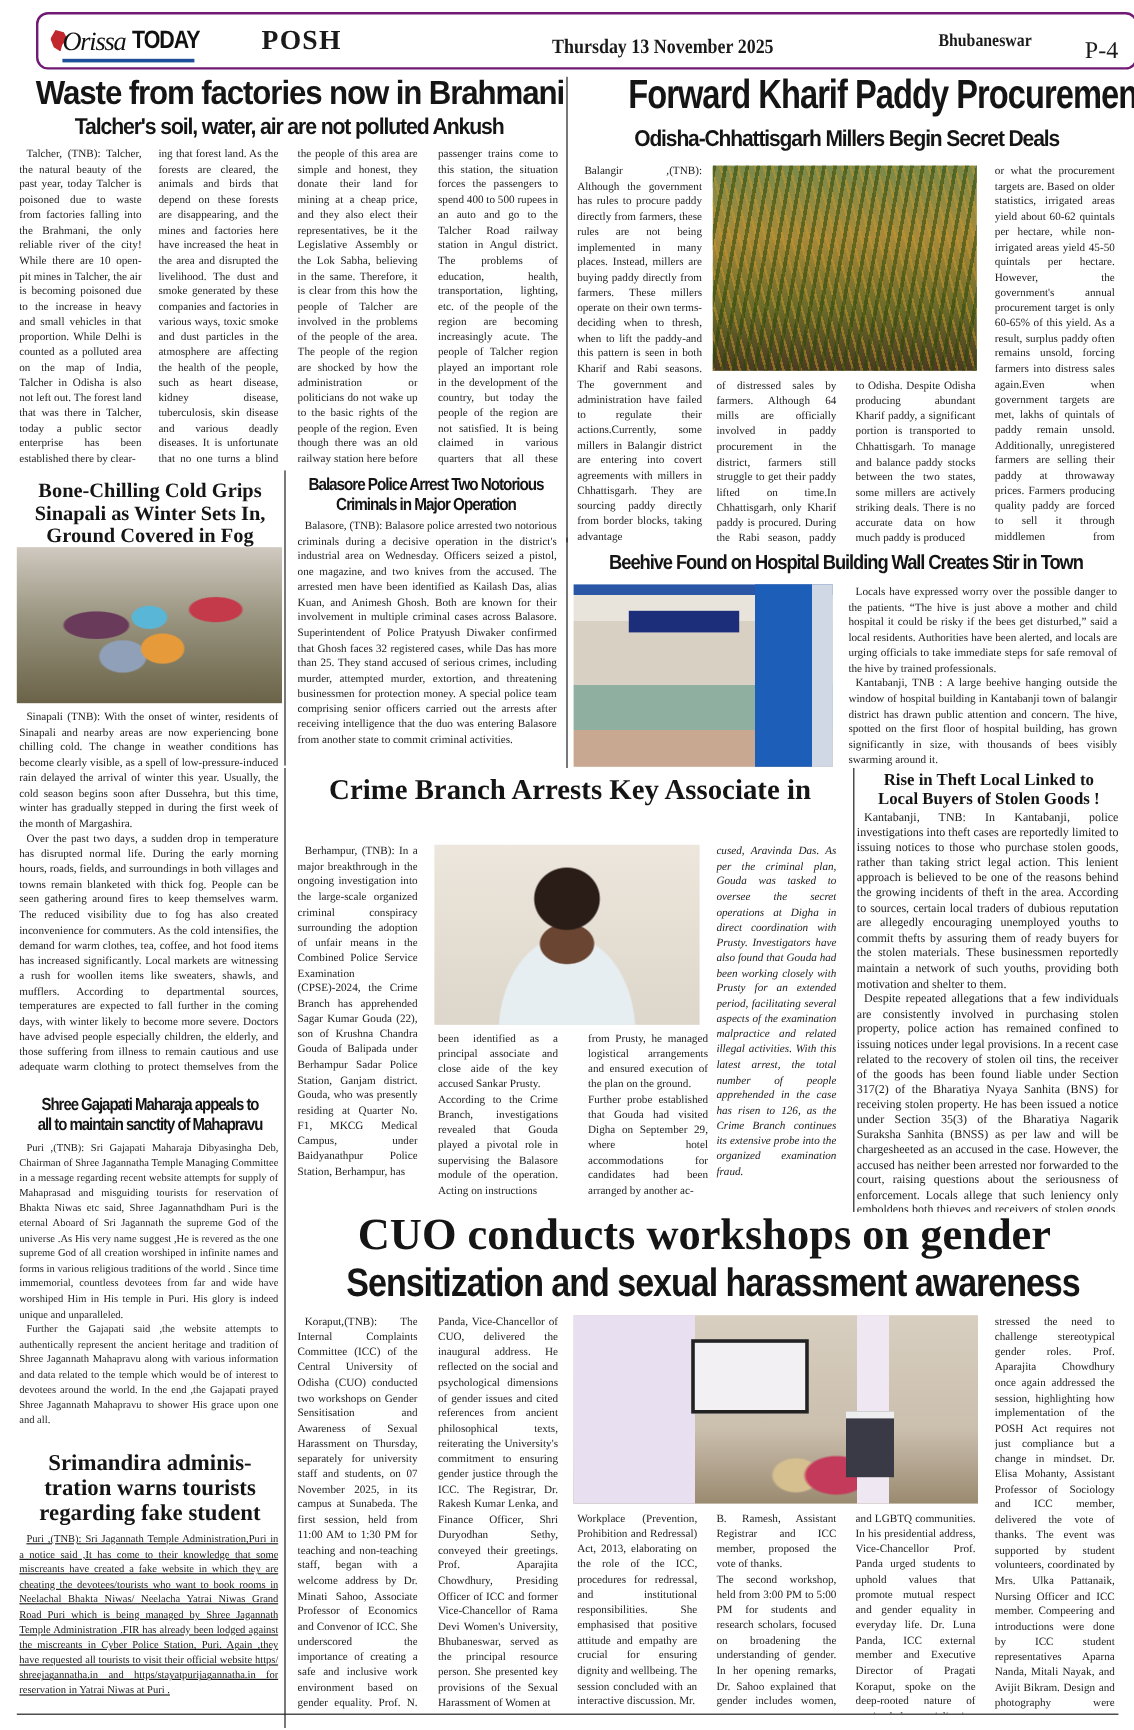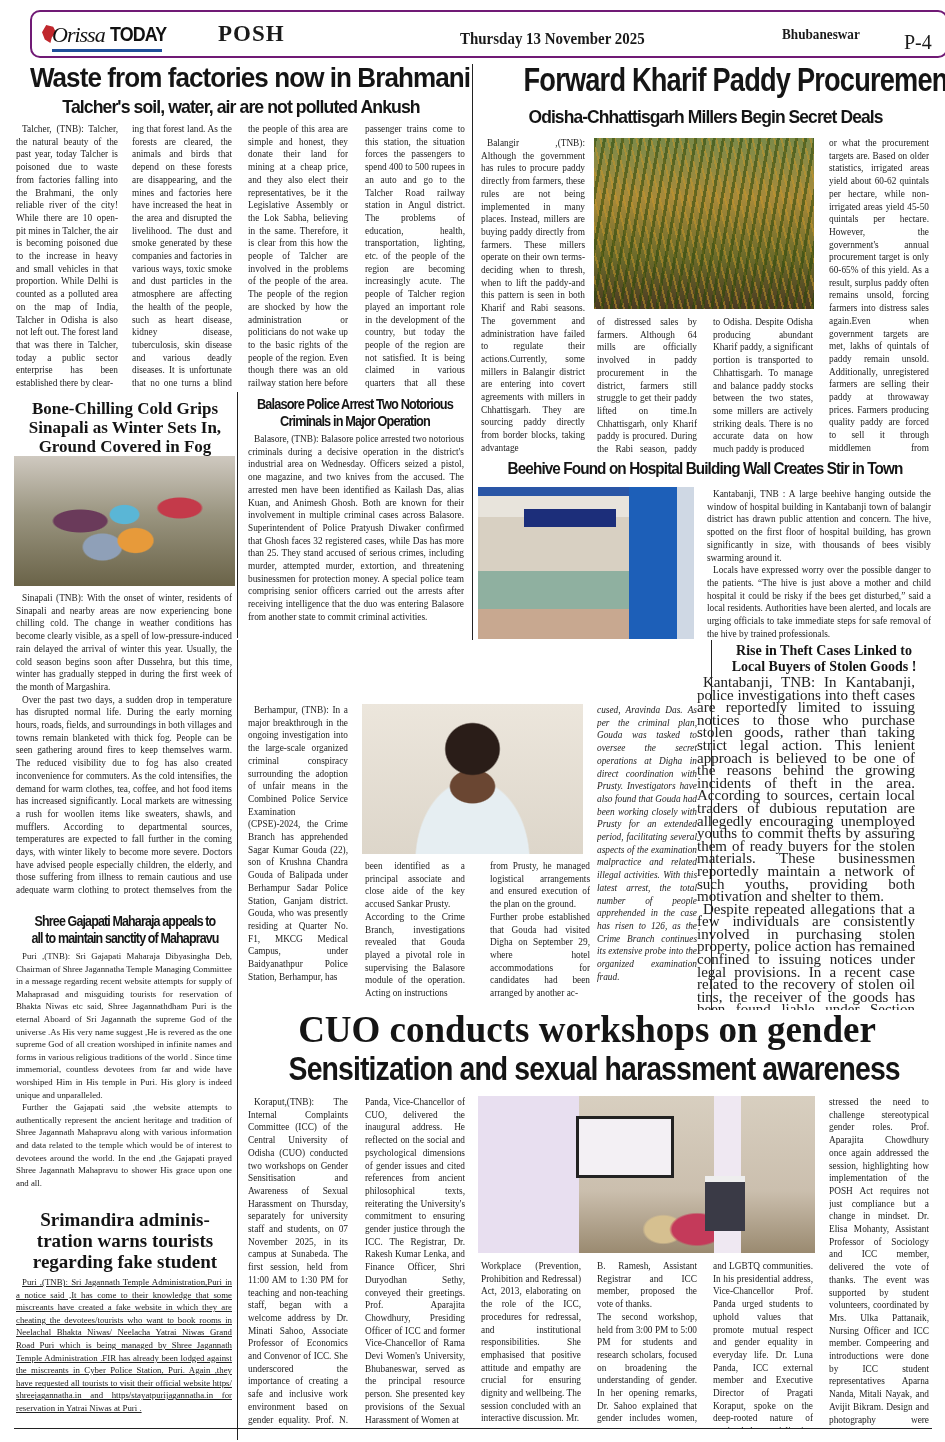--- a/index.html
+++ b/index.html
@@ -147,47 +147,48 @@
       <p>Balasore, (TNB): Balasore police arrested two notorious criminals during a decisive operation in the district's industrial area on Wednesday. Officers seized a pistol, one magazine, and two knives from the accused.  The arrested men have been identified as Kailash Das, alias Kuan, and Animesh Ghosh. Both are known for their involvement in multiple criminal cases across Balasore. Superintendent of Police Pratyush Diwaker confirmed that Ghosh faces 32 registered cases, while Das has more than 25. They stand accused of serious crimes, including murder, attempted murder, extortion, and threatening businessmen for protection money.  A special police team comprising senior officers carried out the arrests after receiving intelligence that the duo was entering Balasore from another state to commit criminal activities.</p>
     </div>
 </article>
 
 <article>
   <h2 class="abs hl cond" style="left:476px; top:459px; width:458px; font-size:17px; transform:scaleX(0.9);">Beehive Found on Hospital Building Wall Creates Stir in Town</h2>
   <div class="abs photo hospital" style="left:478px; top:487px; width:216px; height:152px;">
       <span class="sign"></span>
     </div>
   <div class="abs body" style="left:707px; top:488px; width:224px; height:152px;">
+    <p>Locals have expressed worry over the possible danger to the patients. “The hive is just above a mother and child hospital it could be risky if the bees get disturbed,” said a local residents.  Authorities have been alerted, and locals are urging officials to take immediate steps for safe removal of the hive by trained professionals.</p>
     <p>Kantabanji, TNB : A large beehive hanging outside the window of hospital building in Kantabanji town of balangir district has drawn public attention and concern. The hive, spotted on the first floor of hospital building, has grown significantly in size, with thousands of bees visibly swarming around it.</p>
-    <p>Locals have expressed worry over the possible danger to the patients. “The hive is just above a mother and child hospital it could be risky if the bees get disturbed,” said a local residents.  Authorities have been alerted, and locals are urging officials to take immediate steps for safe removal of the hive by trained professionals.</p>
   </div>
 </article>
 
 <article>
   <h1 class="abs hl" style="left:240px; top:645px; width:470px; font-size:24px; line-height:28px;">
+    <div>Crime Branch Arrests Key Associate in</div>
   </h1>
   <div class="abs body" style="left:248px; top:704px; width:100px; height:306px;">
       <p>Berhampur, (TNB): In a major breakthrough in the ongoing investigation into the large-scale organized criminal conspiracy surrounding the adoption of unfair means in the Combined Police Service Examination (CPSE)-2024, the Crime Branch has apprehended Sagar Kumar Gouda (22), son of Krushna Chandra Gouda of Balipada under Berhampur Sadar Police Station, Ganjam district. Gouda, who was presently residing at Quarter No. F1, MKCG Medical Campus, under Baidyanathpur Police Station, Berhampur, has</p>
     </div>
   <div class="abs photo portrait" style="left:362px; top:704px; width:221px; height:150px;"></div>
   <div class="abs body" style="left:365px; top:860px; width:100px; height:150px; white-space:pre-line;"><p style="text-indent:0">been identified as a principal associate and close aide of the key accused Sankar Prusty.
 According to the Crime Branch, investigations revealed that Gouda played a pivotal role in supervising the Balasore module of the operation. Acting on instructions</p></div>
   <div class="abs body" style="left:490px; top:860px; width:100px; height:150px; white-space:pre-line;"><p style="text-indent:0">from Prusty, he managed logistical arrangements and ensured execution of the plan on the ground.
 Further probe established that Gouda had visited Digha on September 29, where hotel accommodations for candidates had been arranged by another ac-</p></div>
   <div class="abs body" style="left:597px; top:704px; width:100px; height:306px;font-style:italic;">
       <p style="text-indent:0">cused, Aravinda Das. As per the criminal plan, Gouda was tasked to oversee the secret operations at Digha in direct coordination with Prusty. Investigators have also found that Gouda had been working closely with Prusty for an extended period, facilitating several aspects of the examination malpractice and related illegal activities.  With this latest arrest, the total number of people apprehended in the case has risen to 126, as the Crime Branch continues its extensive probe into the organized examination fraud.</p>
     </div>
 </article>
 
 <article>
   <h2 class="abs hl" style="left:714px; top:643px; width:220px; font-size:14px; line-height:16px;">
-    <div>Rise in Theft Cases Linked to</div>
+    <div>Rise in Theft Local Linked to</div>
     <div>Local Buyers of Stolen Goods !</div>
   </h2>
-  <div class="abs body" style="left:697px; top:676px; width:218px; height:334px; font-size:15px; line-height:12.6px;">
+  <div class="abs body" style="left:714px; top:676px; width:218px; height:334px; font-size:10px; line-height:12.6px;">
     <p>Kantabanji, TNB: In Kantabanji, police investigations into theft cases are reportedly limited to issuing notices to those who purchase stolen goods, rather than taking strict legal action. This lenient approach is believed to be one of the reasons behind the growing incidents of theft in the area. According to sources, certain local traders of dubious reputation are allegedly encouraging unemployed youths to commit thefts by assuring them of ready buyers for the stolen materials. These businessmen reportedly maintain a network of such youths, providing both motivation and shelter to them.</p>
     <p>Despite repeated allegations that a few individuals are consistently involved in purchasing stolen property, police action has remained confined to issuing notices under legal provisions. In a recent case related to the recovery of stolen oil tins, the receiver of the goods has been found liable under Section 317(2) of the Bharatiya Nyaya Sanhita (BNS) for receiving stolen property. He has been issued a notice under Section 35(3) of the Bharatiya Nagarik Suraksha Sanhita (BNSS) as per law and will be chargesheeted as an accused in the case.  However, the accused has neither been arrested nor forwarded to the court, raising questions about the seriousness of enforcement. Locals allege that such leniency only emboldens both thieves and receivers of stolen goods, resulting in a steady rise in theft incidents across the Kantabanji region.</p>
   </div>
 </article>
 
 <article>
   <h2 class="abs hl cond" style="left:14px; top:913px; width:222px; font-size:14.5px; line-height:17px; transform:scaleX(0.86);">
     <div>Shree Gajapati Maharaja appeals to</div>
     <div>all to maintain sanctity of Mahapravu</div>
   </h2>

